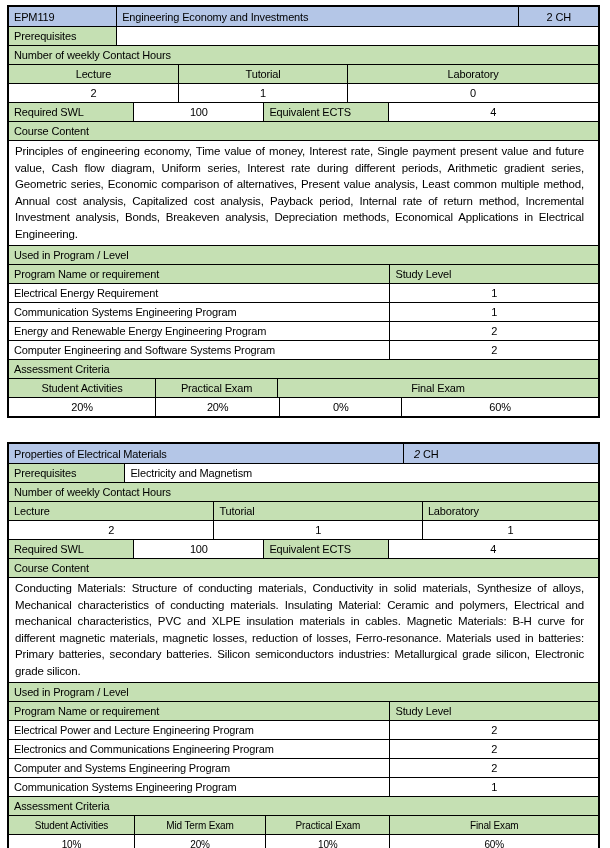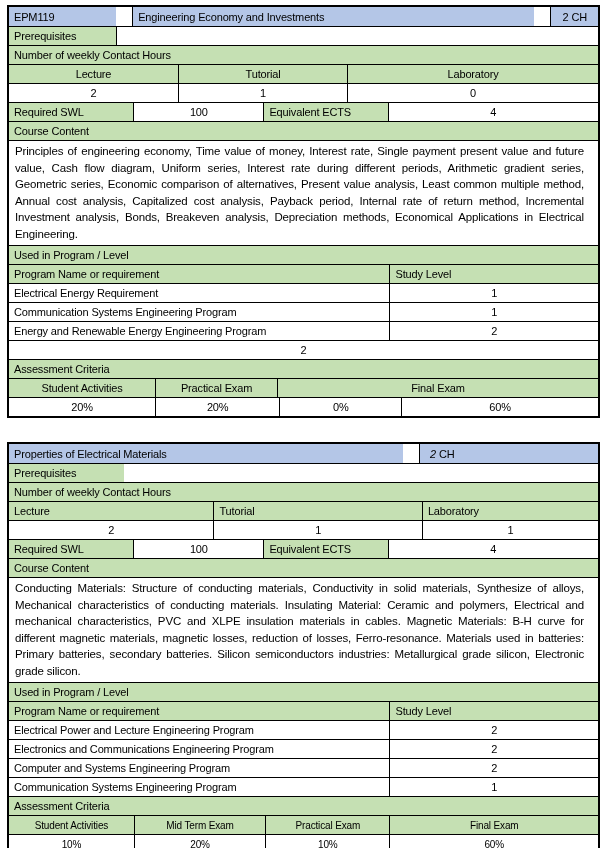--- a/index.html
+++ b/index.html
@@ -8,21 +8,21 @@
     width: 610px; height: 848px; overflow: hidden;
     font-family: "Liberation Sans", "DejaVu Sans", sans-serif;
     font-size: 11px; color: var(--text, #000);
     letter-spacing: -0.15px;
   }
   .page { width: 610px; height: 848px; padding: 5px 10px 0 7px; background: var(--page-bg, #fff); }
   .gap { height: 24px; }
 
   .ctable { width: 593px; border: 2px solid var(--border, #000); background: #fff; }
   .tr { display: flex; height: 19px; border-top: 1px solid var(--border, #000); }
-  .ctable .tr:first-child { border-top: none; gap: 16px; }
+  .ctable .tr:first-child { border-top: none; }
   .tr.auto { height: auto; }
   .td {
     display: flex; align-items: center;
     padding: 0 5px; overflow: hidden; white-space: nowrap;
     border-left: 1px solid var(--border, #000);
   }
   .td:first-child { border-left: none; }
   .td.fill { flex: 1; }
   .td.c { justify-content: center; }
   .blue  { background: var(--course-header-bg, #b4c6e7); }
@@ -95,20 +95,21 @@
     </div>
     <div class="tr">
       <div class="td" style="width:64.6%">Communication Systems Engineering Program</div>
       <div class="td c fill">1</div>
     </div>
     <div class="tr">
       <div class="td" style="width:64.6%">Energy and Renewable Energy Engineering Program</div>
       <div class="td c fill">2</div>
     </div>
     <div class="tr">
+      <div class="td" style="width:64.6%">Computer Engineering and Software Systems Program</div>
       <div class="td c fill">2</div>
     </div>
     <div class="tr">
       <div class="td green fill">Assessment Criteria</div>
     </div>
     <div class="tr assess-row">
       <div class="td green c" style="width:24.8%">Student Activities</div>
       <div class="td green c" style="width:20.7%">Practical Exam</div>
       <div class="td green c fill">Final Exam</div>
     </div>
@@ -125,20 +126,21 @@
   <div class="ctable t2">
     <div class="tr">
       <div class="td blue" style="width:66.9%">Properties of Electrical Materials</div>
       <div class="td blue fill credit-cell">
         <span class="credit-num">2</span>
         <span class="credit-unit">CH</span>
       </div>
     </div>
     <div class="tr">
       <div class="td green" style="width:19.6%">Prerequisites</div>
+      <div class="td fill">Electricity and Magnetism</div>
     </div>
     <div class="tr">
       <div class="td green fill">Number of weekly Contact Hours</div>
     </div>
     <div class="tr">
       <div class="td green c contact-col" style="width:34.7%">Lecture</div>
       <div class="td green c contact-col" style="width:35.4%">Tutorial</div>
       <div class="td green c contact-col fill">Laboratory</div>
     </div>
     <div class="tr">

